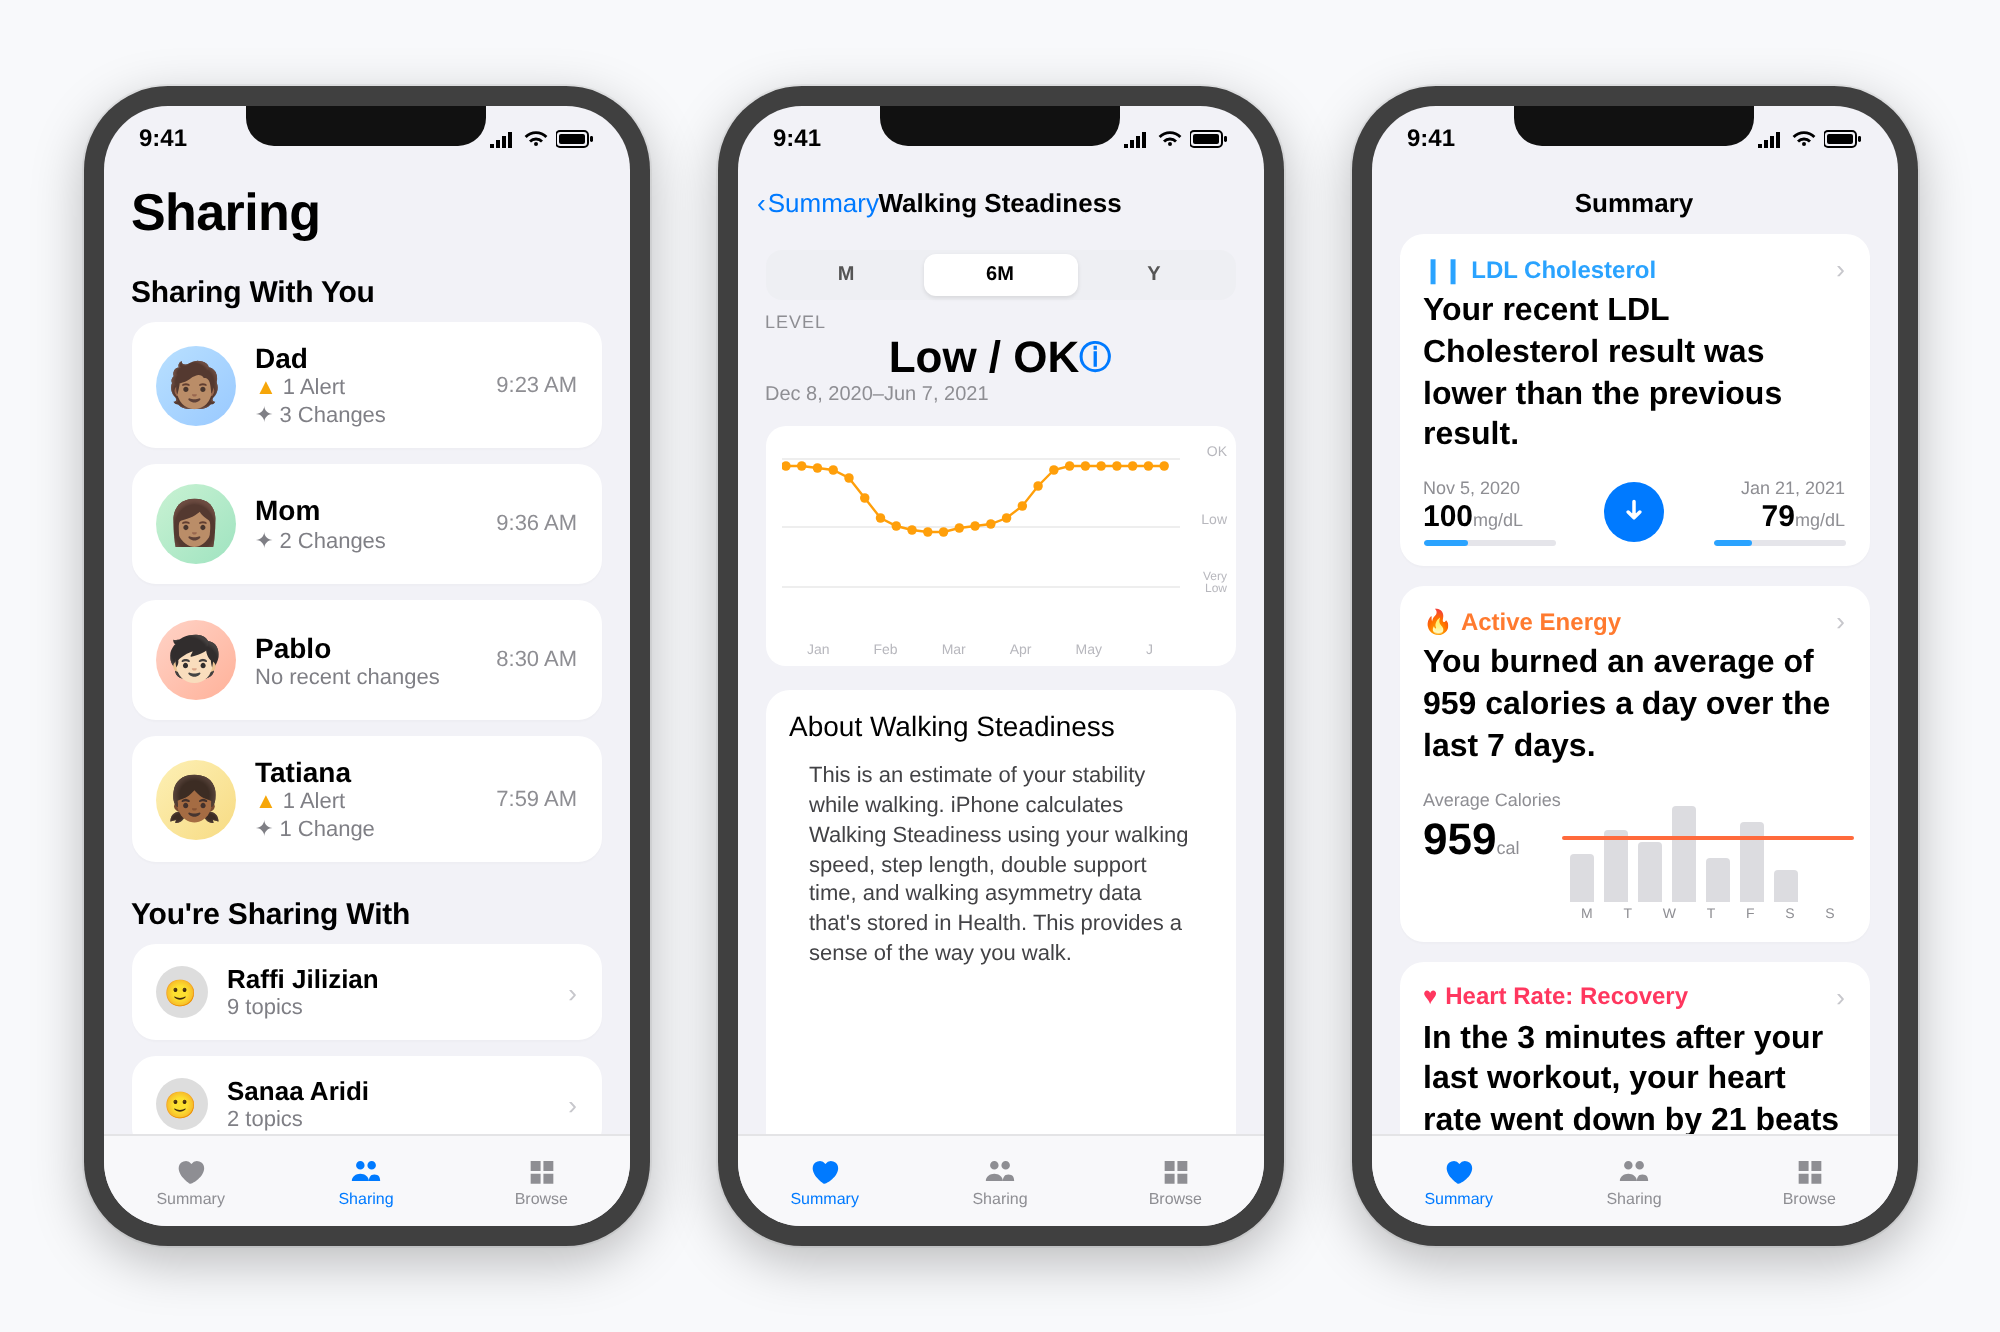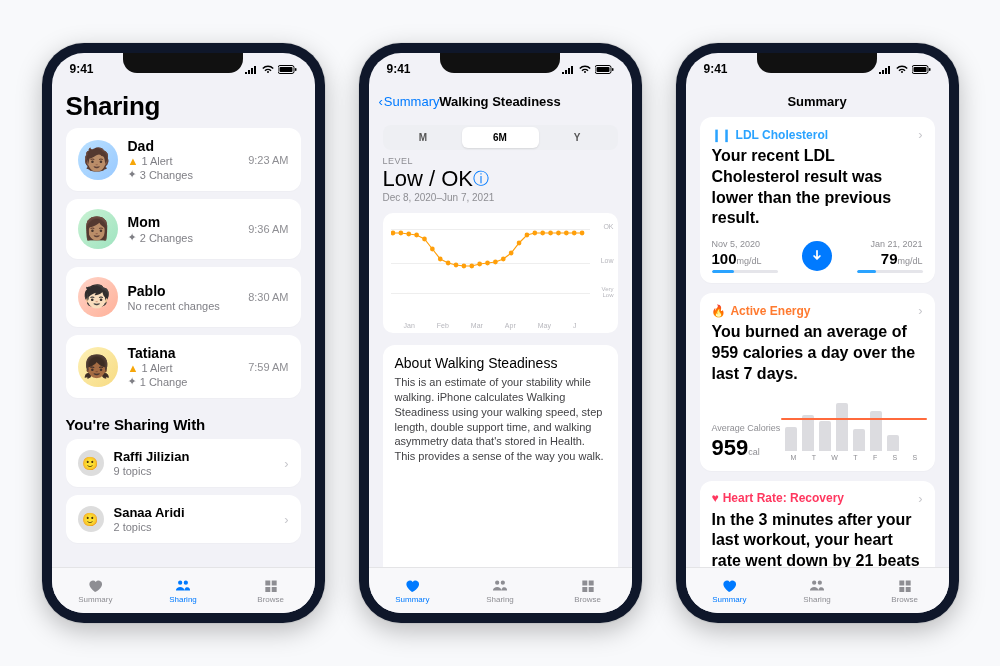--- a/index.html
+++ b/index.html
@@ -1,17 +1,17 @@
 <!DOCTYPE html>
 <html><head>
 <meta charset="utf-8">
 <style>
 html,body{margin:0;padding:0;background:#f8f9fb;font-family:-apple-system,BlinkMacSystemFont,"SF Pro","Segoe UI",sans-serif;-webkit-font-smoothing:antialiased}
 .stage{width:1000px;height:666px;display:flex;justify-content:center;align-items:center;gap:34px;box-sizing:border-box}
-.phone{width:283px;height:580px;border-radius:42px;background:#0f172a;padding:10px;box-sizing:border-box;box-shadow:0 8px 26px rgba(0,0,0,.25),0 0 0 1px rgba(0,0,0,.05)}
+.phone{width:283px;height:580px;border-radius:42px;background:#404040;padding:10px;box-sizing:border-box;box-shadow:0 8px 26px rgba(0,0,0,.25),0 0 0 1px rgba(0,0,0,.05)}
 .screen{width:100%;height:100%;border-radius:32px;background:#f2f2f7;overflow:hidden;position:relative;display:flex;flex-direction:column}
 .notch{position:absolute;top:0;left:50%;transform:translateX(-50%);width:120px;height:20px;background:#111;border-bottom-left-radius:14px;border-bottom-right-radius:14px;z-index:5}
 .status{height:32px;display:flex;justify-content:space-between;align-items:center;padding:0 18px;font-size:12px;font-weight:600}
 .icons{display:flex;gap:3px;align-items:center}
 .scr{flex:1;overflow:hidden;display:flex;flex-direction:column}
 .pad{padding:0 14px}
 h1.big{font-size:26px;font-weight:800;margin:6px 0 6px;letter-spacing:-.3px}
 h2.sub{font-size:15px;font-weight:800;margin:10px 0 6px;letter-spacing:-.1px}
 .card{background:#fff;border-radius:12px;padding:10px 12px;margin-bottom:8px;display:flex;align-items:center;gap:10px;box-shadow:0 1px 1px rgba(0,0,0,.02)}
 .av{width:40px;height:40px;border-radius:50%;flex-shrink:0;display:flex;align-items:center;justify-content:center;color:#fff;font-size:20px}
@@ -29,46 +29,46 @@
 .tabbar{height:45px;border-top:1px solid rgba(0,0,0,.08);background:rgba(248,248,250,.95);display:flex}
 .tab{flex:1;display:flex;flex-direction:column;align-items:center;justify-content:center;gap:1px;font-size:8px;color:#8e8e93}
 .tab.active{color:#007aff}
 .tab svg{width:18px;height:17px}
 .navbar{height:32px;display:flex;align-items:center;justify-content:center;position:relative;font-size:13px;font-weight:700}
 .navback{position:absolute;left:10px;color:#007aff;font-size:13px;font-weight:400;display:flex;align-items:center;gap:1px}
 .seg{display:flex;background:#eeeff3;border-radius:8px;padding:2px;margin:8px 14px 6px}
 .segopt{flex:1;font-size:10px;font-weight:600;text-align:center;padding:5px 0;color:#555;border-radius:6px}
 .segopt.sel{background:#fff;box-shadow:0 1px 2px rgba(0,0,0,.1);color:#000}
 .lvllbl{font-size:9px;color:#8e8e93;text-transform:uppercase;letter-spacing:.5px;padding:0 14px}
-.lvl{font-size:22px;font-weight:400;padding:0 14px;display:flex;align-items:center;justify-content:flex-start}
+.lvl{font-size:22px;font-weight:700;padding:0 14px;display:flex;align-items:center;justify-content:center}
 .info{color:#007aff;font-size:16px}
 .dr{font-size:10px;color:#8e8e93;padding:0 14px 6px}
 .chart{margin:4px 14px 0;height:120px;background:#fff;border-radius:10px;position:relative;padding:10px 6px 22px 6px;box-sizing:border-box}
 .grid-l{border-top:1px solid #eee;position:absolute;left:8px;right:28px}
 .grid-lbl{position:absolute;right:4px;font-size:7px;color:#b7b7bd}
 .dots{position:absolute;left:8px;right:30px}
 .dots svg{width:100%;height:76px;display:block}
 .xlabels{position:absolute;bottom:4px;left:10px;right:30px;display:flex;justify-content:space-around;font-size:7px;color:#b7b7bd}
 .about{background:#fff;border-radius:12px 12px 0 0;margin:12px 14px 0;padding:10px 12px 0;flex:1}
 .about h3{margin:0 0 4px;font-size:14px;font-weight:400}
-.about p{margin:0;font-size:11px;color:#424245;line-height:1.35}
+.about p{margin:10px;font-size:11px;color:#424245;line-height:1.35}
 .hilite{background:#fff;border-radius:12px;margin:0 14px 10px;padding:10px 12px;box-shadow:0 1px 1px rgba(0,0,0,.02)}
 .hi-hd{display:flex;align-items:center;justify-content:space-between;margin-bottom:4px}
 .hi-title{font-size:12px;font-weight:700;display:flex;align-items:center;gap:4px}
 .chev{color:#c7c7cc;font-size:13px}
 .hi-body{font-size:16px;font-weight:700;line-height:1.3}
 .compare{display:flex;align-items:center;justify-content:space-between;margin-top:10px}
 .col{display:flex;flex-direction:column;gap:1px}
 .collbl{font-size:9px;color:#8e8e93}
 .colval{font-size:15px;font-weight:800}
 .unit{font-size:9px;color:#8e8e93;font-weight:500}
 .progress{width:66px;height:3px;background:#e5e5ea;border-radius:2px;margin-top:2px;position:relative;overflow:hidden}
 .progress i{display:block;height:100%;background:#2aa3ff;border-radius:2px}
 .arrowbtn{width:30px;height:30px;border-radius:50%;background:#007aff;display:flex;align-items:center;justify-content:center;color:#fff}
-.avgblk{margin-top:10px;display:flex;gap:5px;align-items:flex-end}
+.avgblk{margin-top:10px;display:flex;gap:5px;}
 .avgval{font-size:22px;font-weight:800}
 .avglbl{font-size:9px;color:#8e8e93;margin-bottom:2px}
 .bars{display:flex;gap:5px;align-items:flex-end;height:56px;flex:1;position:relative}
 .bar{width:12px;background:#dcdce0;border-radius:2px 2px 0 0}
 .barline{position:absolute;left:-4px;right:-4px;height:2px;background:#ff6a3c;border-radius:1px}
 .barlabels{display:flex;gap:5px;justify-content:space-around;width:100%;font-size:7px;color:#8e8e93;margin-top:3px}
 .hrcard{background:#fff;border-radius:12px 12px 0 0;margin:0 14px;padding:10px 12px 0}
 .orange{color:#ff7a2f}
 .bluetxt{color:#2aa3ff}
 .pink{color:#ff375f}
@@ -94,20 +94,21 @@
             </svg>
       <svg width="19" height="9">
               <rect x="0" y="0.5" width="16" height="8" rx="2" fill="none" stroke="#000" stroke-width="1"></rect>
               <rect x="1.5" y="2" width="13" height="5" rx="1" fill="#000"></rect>
               <rect x="17" y="3" width="1.5" height="3" rx=".7" fill="#000"></rect>
             </svg>
     </span>
   </div>
   <div class="scr pad">
     <h1 class="big">Sharing</h1>
+    <h2 class="sub">Sharing With You</h2>
 
     <div class="card">
       <div class="av bl">
               <span class="memoji">🧑🏽</span>
             </div>
       <div class="cmain">
         <div class="cname">Dad</div>
         <div class="cmeta">
           <span class="row">
                   <span class="alert">▲</span>

